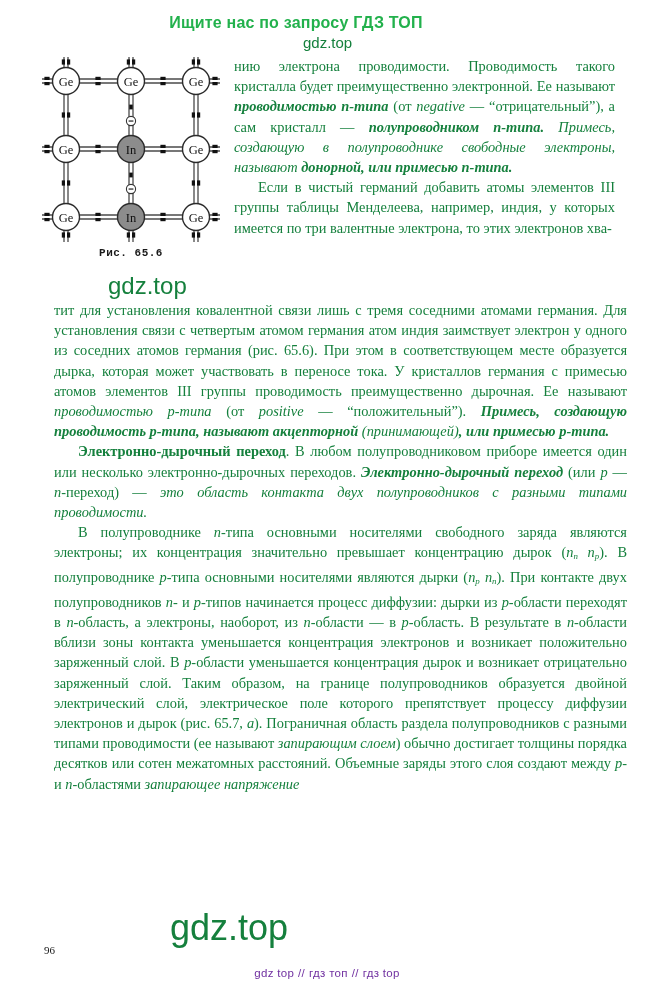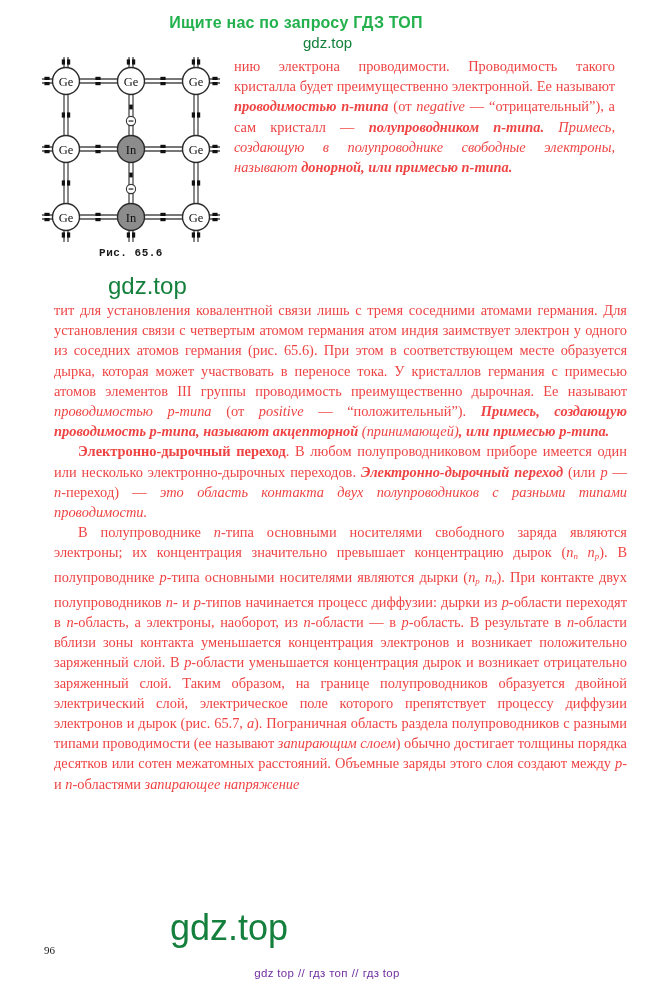--- a/index.html
+++ b/index.html
@@ -111,21 +111,21 @@
     top: 300px;
     width: 573px;
   }
 
   p.tx {
     margin: 0;
     font-size: 14.4px;
     line-height: 20.2px;
     text-align: justify;
     text-justify: inter-word;
-    color: #ef4444;
+    color: #15803d;
     font-family: "Liberation Serif", "DejaVu Serif", serif;
   }
   p.tx.indent { text-indent: 24px; }
   .it { font-style: italic; }
   .bi { font-style: italic; font-weight: bold; }
   sub {
     font-size: 0.62em;
     vertical-align: -0.28em;
     font-style: italic;
   }
@@ -264,20 +264,21 @@
       </g>
     </svg>
 
     <div class="fig-caption">Рис. 65.6</div>
   </div>
 
   <div class="wm wm-mid">gdz.top</div>
 
   <div class="col-right">
     <p class="tx"><span>нию электрона проводимости. Проводимость такого кристалла будет преимущественно электронной. Ее называют </span><span class="bi">проводимостью n-типа</span><span> (от </span><i>negative</i><span> — “отрицательный”), а сам кристалл — </span><span class="bi">полупроводником n-типа.</span><span> </span><i>Примесь, создающую в полупроводнике свободные электроны, называют </i><span class="bi">донорной, или примесью n-типа.</span></p>
+    <p class="tx indent"><span>Если в чистый германий добавить атомы элементов III группы таблицы Менделеева, например, индия, у которых имеется по три валентные электрона, то этих электронов хва-</span></p>
   </div>
 
   <div class="full-width">
     <p class="tx"><span>тит для установления ковалентной связи лишь с тремя соседними атомами германия. Для установления связи с четвертым атомом германия атом индия заимствует электрон у одного из соседних атомов германия (рис. 65.6). При этом в соответствующем месте образуется дырка, которая может участвовать в переносе тока. У кристаллов германия с примесью атомов элементов III группы проводимость преимущественно дырочная. Ее называют </span><i>проводимостью p-типа</i><span> (от </span><i>positive</i><span> — “положительный”). </span><span class="bi">Примесь, создающую проводимость p-типа, называют акцепторной </span><i>(принимающей)</i><span class="bi">, или </span><span class="bi">примесью p-типа.</span></p>
     <p class="tx indent"><b>Электронно-дырочный переход</b><span>. В любом полупроводниковом приборе имеется один или несколько электронно-дырочных переходов. </span><span class="bi">Электронно-дырочный переход</span><span> (или </span><i>p</i><span> — </span><i>n</i><span>-переход) — </span><i>это область контакта двух полупроводников с разными типами проводимости.</i></p>
     <p class="tx indent"><span>В полупроводнике </span><i>n</i><span>-типа основными носителями свободного заряда являются электроны; их концентрация значительно превышает концентрацию дырок (</span><span class="it">n<sub>n</sub></span><span>  </span><span class="it">n<sub>p</sub></span><span>). В полупроводнике </span><i>p</i><span>-типа основными носителями являются дырки (</span><span class="it">n<sub>p</sub></span><span>  </span><span class="it">n<sub>n</sub></span><span>). При контакте двух полупроводников </span><i>n</i><span>- и </span><i>p</i><span>-типов начинается процесс диффузии: дырки из </span><i>p</i><span>-области переходят в </span><i>n</i><span>-область, а электроны, наоборот, из </span><i>n</i><span>-области — в </span><i>p</i><span>-область. В результате в </span><i>n</i><span>-области вблизи зоны контакта уменьшается концентрация электронов и возникает положительно заряженный слой. В </span><i>p</i><span>-области уменьшается концентрация дырок и возникает отрицательно заряженный слой. Таким образом, на границе полупроводников образуется двойной электрический слой, электрическое поле которого препятствует процессу диффузии электронов и дырок (рис. 65.7, </span><i>а</i><span>). Пограничная область раздела полупроводников с разными типами проводимости (ее называют </span><i>запирающим слоем</i><span>) обычно достигает толщины порядка десятков или сотен межатомных расстояний. Объемные заряды этого слоя создают между </span><i>p</i><span>- и </span><i>n</i><span>-областями </span><i>запирающее напряжение</i></p>
   </div>
 
   <div class="page-number">96</div>
 

